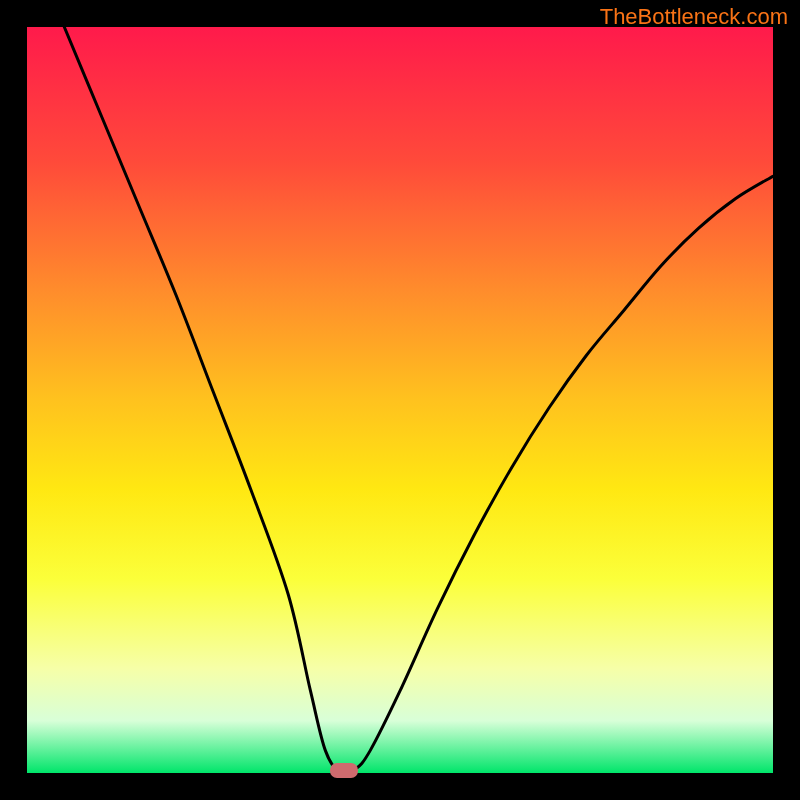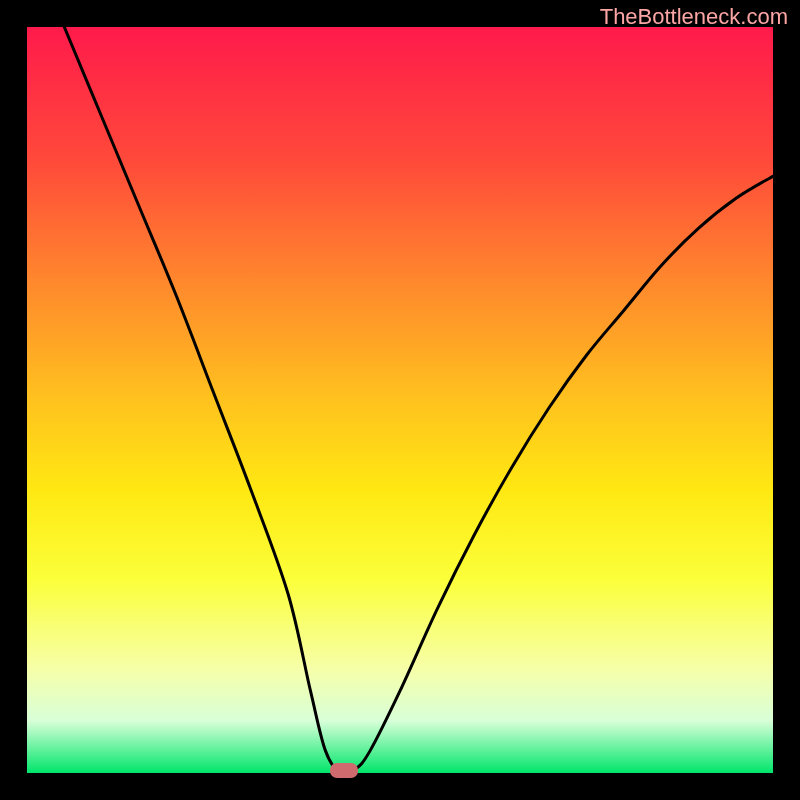--- a/index.html
+++ b/index.html
@@ -9,21 +9,21 @@
     height: 800px;
     background: #000;
     position: relative;
     overflow: hidden;
     font-family: Arial, sans-serif;
   }
   .watermark {
     position: absolute;
     top: 4px;
     right: 12px;
-    color: #fca5a5;
+    color: #f97316;
     font-size: 22px;
     z-index: 10;
   }
   .plot-area {
     position: absolute;
     left: 27px;
     top: 27px;
     width: 746px;
     height: 746px;
     background: linear-gradient(to bottom,

